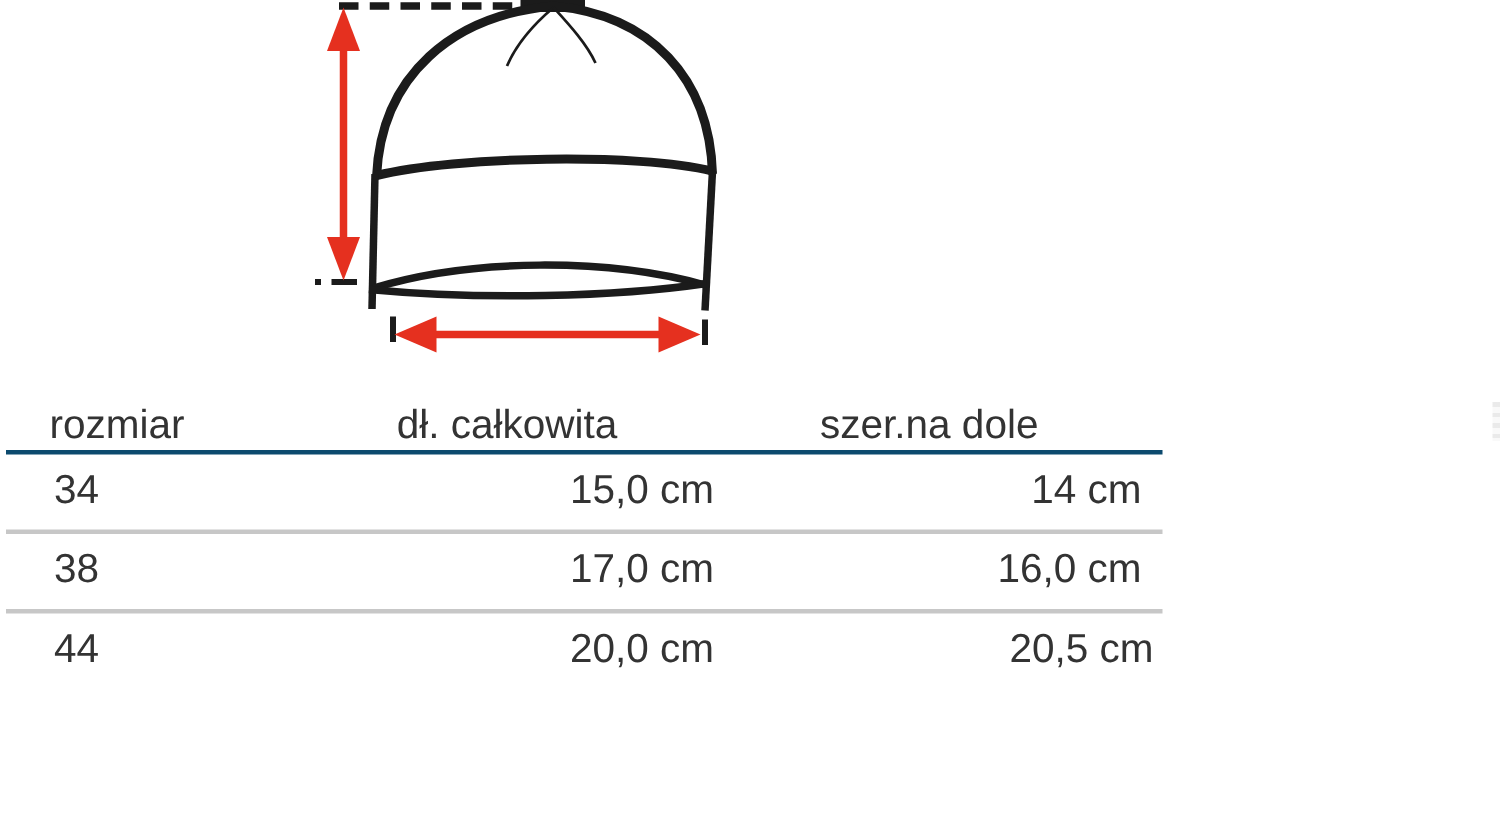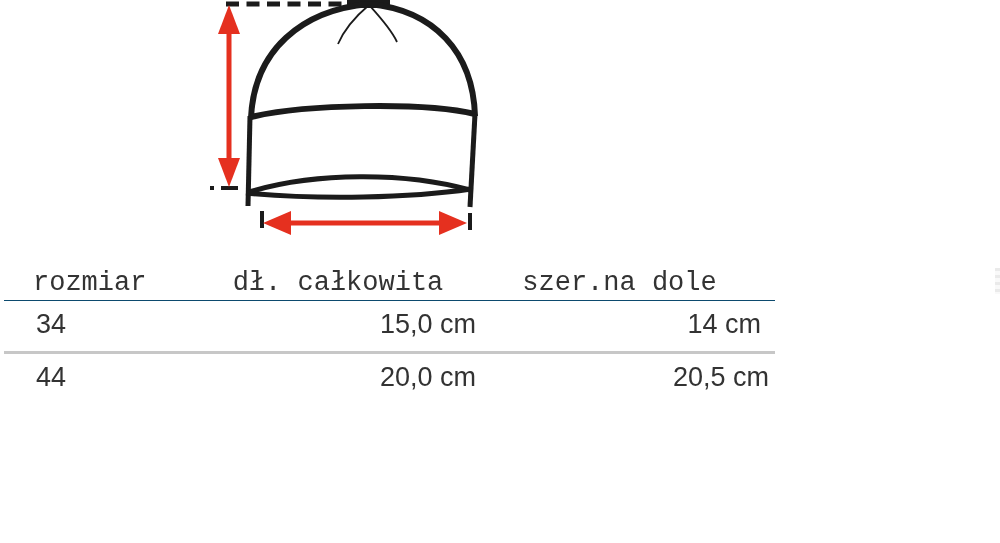--- a/index.html
+++ b/index.html
@@ -21,21 +21,21 @@
   }
   table.size-table{
     border-collapse:collapse;table-layout:fixed;width:771px;
     font-size:27px;line-height:28px;color:#333333;
   }
   table.size-table col.c1{width:136px;}
   table.size-table col.c2{width:336px;}
   table.size-table col.c3{width:299px;}
   table.size-table th{
     font-weight:normal;height:38px;vertical-align:bottom;
-    padding:0 0 3px 0;border-bottom:1px solid #0c4a6e;font-family:Liberation Mono, monospace;
+    padding:0 0 3px 0;border-bottom:3px solid #0c4a6e;
   }
   table.size-table th.c1{text-align:left;padding-left:29px;}
   table.size-table th.c2,table.size-table th.c3{text-align:center;}
   table.size-table th .cv{display:inline-block;}
   table.size-table th.c2 .cv{transform:translateX(30px);}
   table.size-table th.c3 .cv{transform:translateX(-6px);text-align:right;}
   table.size-table td{
     padding:9px 0 13px 0;border-bottom:3px solid #c7c7c7;
     vertical-align:top;
   }
@@ -101,20 +101,25 @@
         <th class="c3"><span class="cv">szer.na dole</span></th>
       </tr>
     </thead>
     <tbody>
         <tr>
     <td class="c1"><span class="cv">34</span></td>
     <td class="c2"><span class="cv">15,0 cm</span></td>
     <td class="c3"><span class="cv">14 cm</span></td>
   </tr>
         <tr>
+    <td class="c1"><span class="cv">38</span></td>
+    <td class="c2"><span class="cv">17,0 cm</span></td>
+    <td class="c3"><span class="cv">16,0 cm</span></td>
+  </tr>
+        <tr>
     <td class="c1"><span class="cv">44</span></td>
     <td class="c2"><span class="cv">20,0 cm</span></td>
     <td class="c3"><span class="cv">20,5 cm</span></td>
   </tr>
       </tbody>
   </table>
 </div>
 
 <div class="edge-artifact"></div>
 

